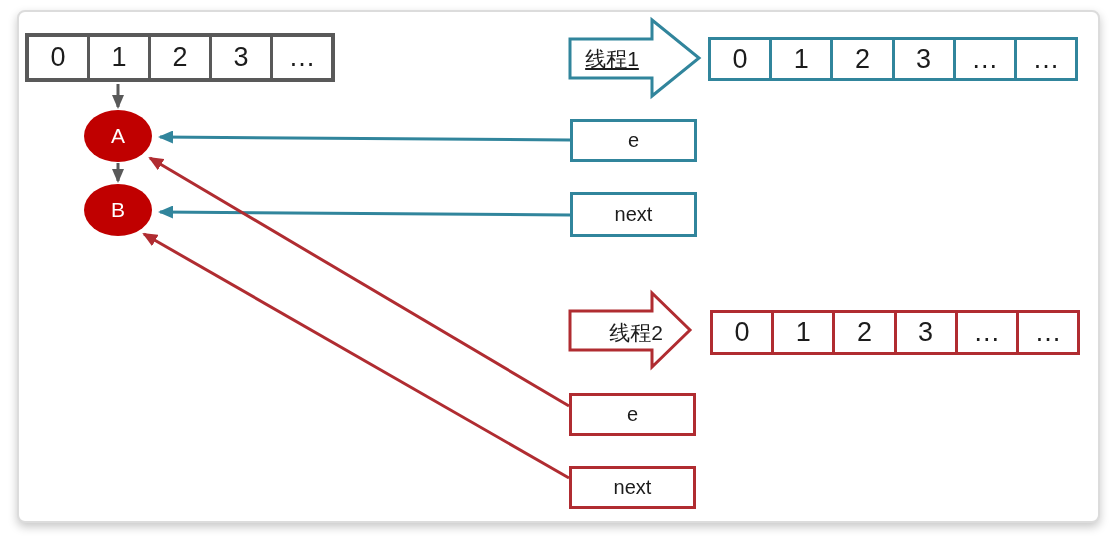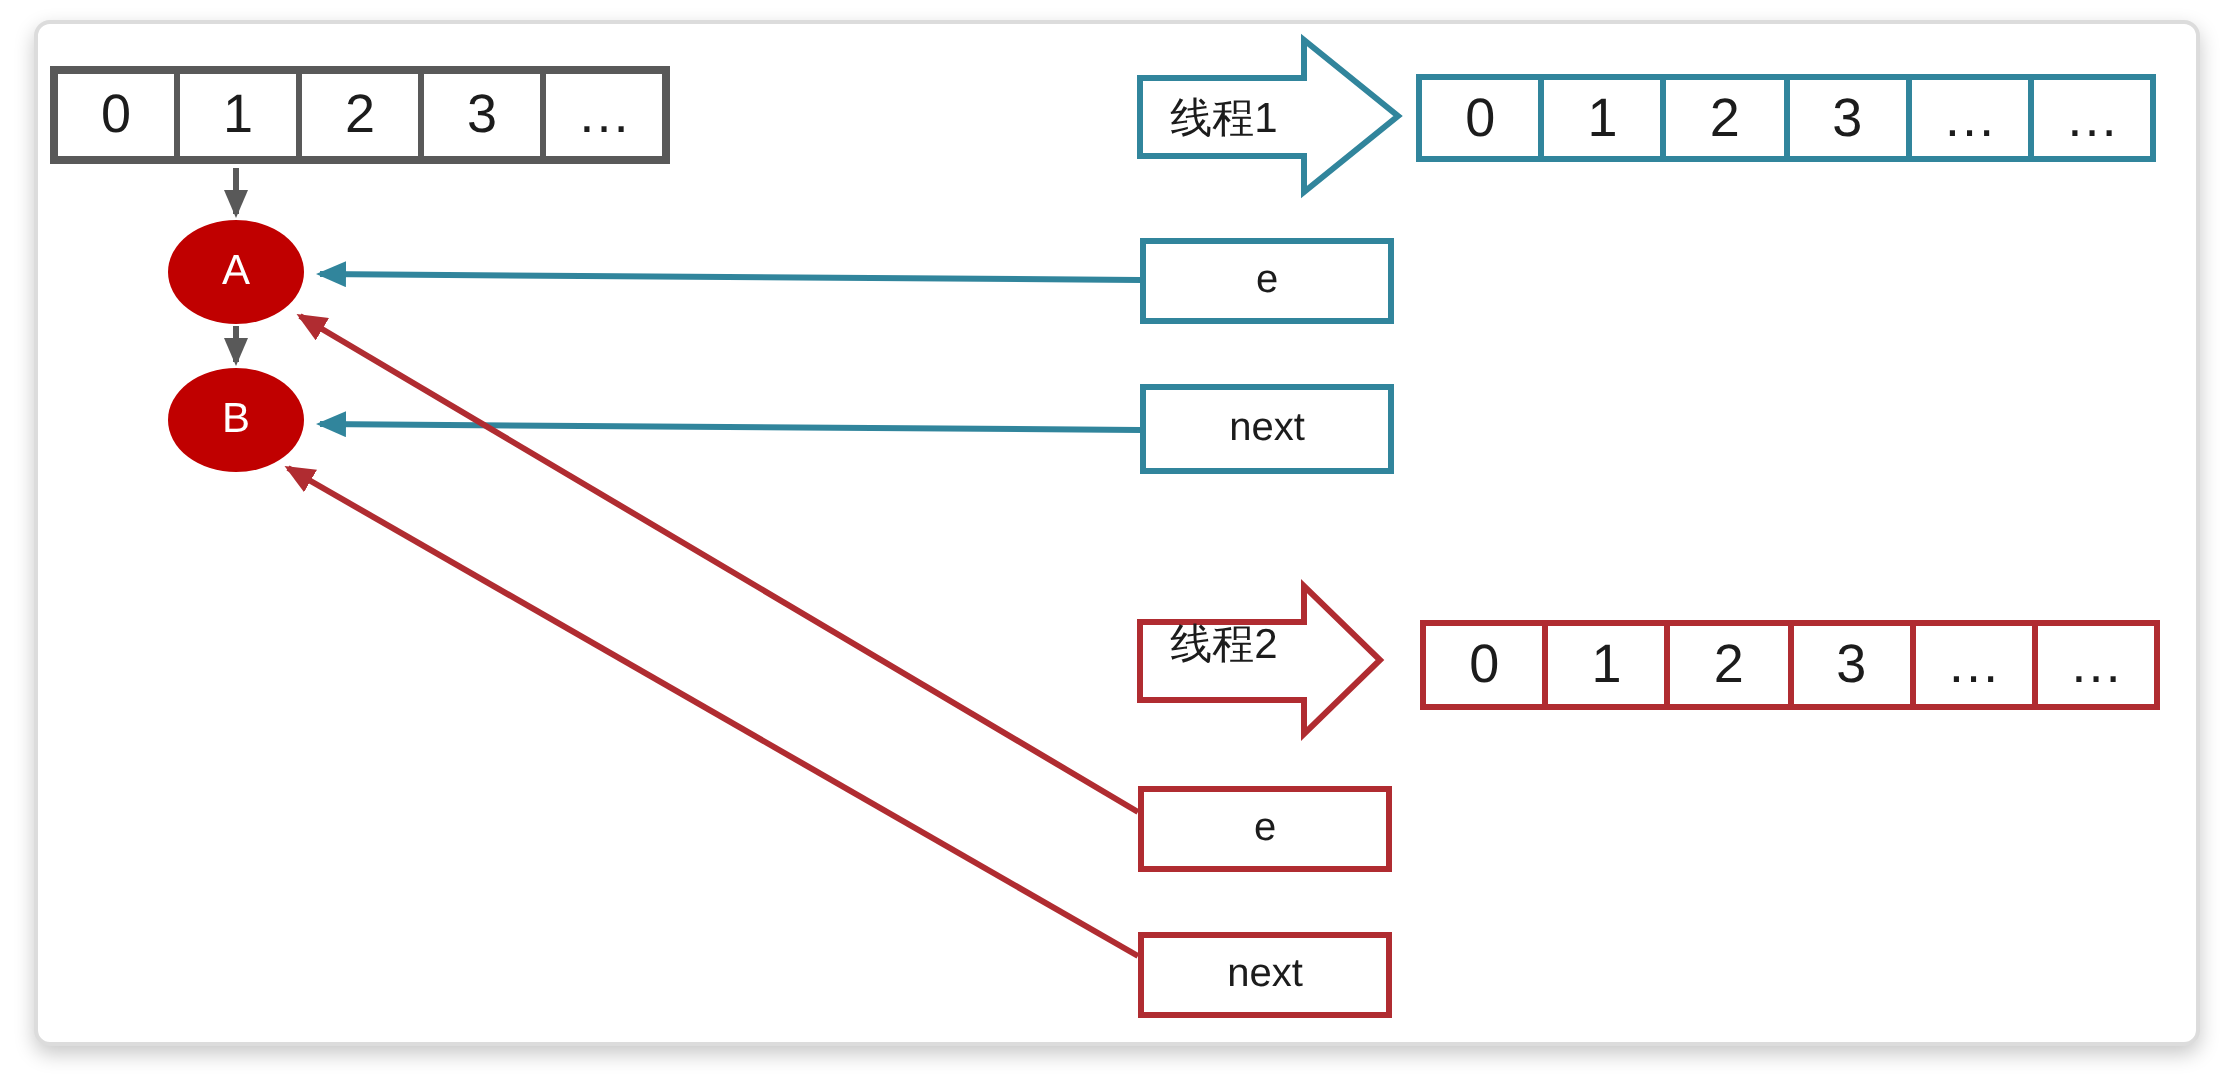--- a/index.html
+++ b/index.html
@@ -80,35 +80,35 @@
   <div class="cell">0</div>
   <div class="cell">1</div>
   <div class="cell">2</div>
   <div class="cell">3</div>
   <div class="cell">…</div>
 </div>
 
 <div class="node" style="left:84px;top:110px;width:68px;height:52px;">A</div>
 <div class="node" style="left:84px;top:184px;width:68px;height:52px;">B</div>
 
-<div class="block-arrow-label" style="left:572px;top:39px;width:80px;height:39px;">线程1</div>
+<div class="block-arrow-label" style="left:572px;top:39px;width:80px;height:39px;text-decoration:underline;">线程1</div>
 
 <div class="array teal" style="left:708px;top:37px;width:370px;height:44px;">
   <div class="cell">0</div>
   <div class="cell">1</div>
   <div class="cell">2</div>
   <div class="cell">3</div>
   <div class="cell">…</div>
   <div class="cell">…</div>
 </div>
 
 <div class="labelbox teal" style="left:570px;top:119px;width:127px;height:43px;">e</div>
 <div class="labelbox teal" style="left:570px;top:192px;width:127px;height:45px;">next</div>
 
-<div class="block-arrow-label" style="left:572px;top:311px;width:80px;height:21px;">线程2</div>
+<div class="block-arrow-label" style="left:572px;top:322px;width:80px;height:21px;padding-left:24px;">线程2</div>
 
 <div class="array red" style="left:710px;top:310px;width:370px;height:45px;">
   <div class="cell">0</div>
   <div class="cell">1</div>
   <div class="cell">2</div>
   <div class="cell">3</div>
   <div class="cell">…</div>
   <div class="cell">…</div>
 </div>
 

